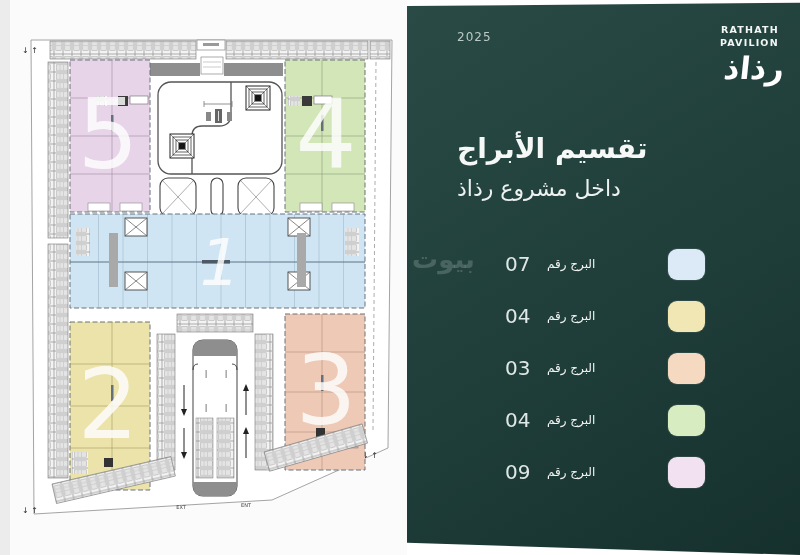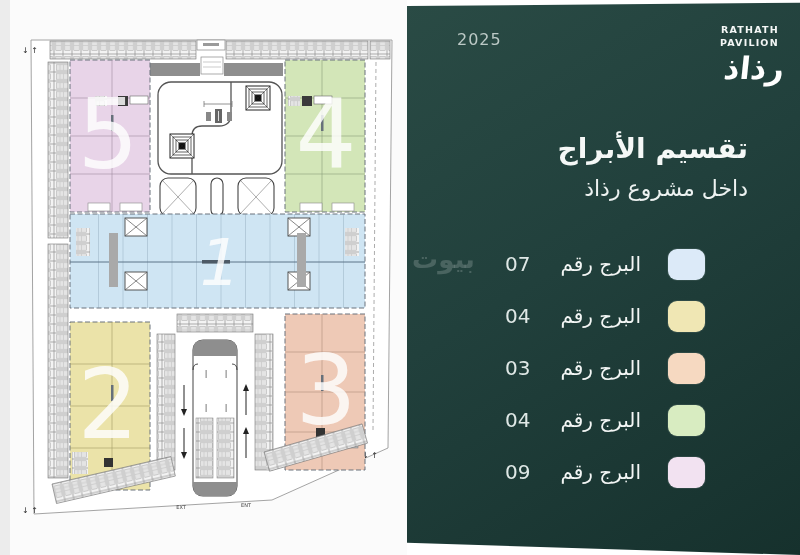--- a/index.html
+++ b/index.html
@@ -13,31 +13,31 @@
   svg.plan { position:absolute; left:0; top:0; }
   .plan text { font-family:"DejaVu Sans", sans-serif; }
   .tower-num { fill:#ffffff; opacity:0.82; font-weight:400; }
 
   
   .panel {
     position:absolute; left:407px; top:0; right:0; bottom:0; color:#fff;
     background:linear-gradient(148deg,#2a4b45 0%, #21403c 45%, #16312d 100%);
     clip-path:polygon(0 1.1%, 100% 0.5%, 100% 100%, 0 97.8%);
   }
-  .year { position:absolute; left:50px; top:30px; font-size:16px; letter-spacing:1px; color:#bcc9c6; }
+  .year { position:absolute; left:50px; top:30px; font-size:12px; letter-spacing:1px; color:#bcc9c6; }
   .brand { position:absolute; right:16px; top:24px; display:flex; align-items:center;flex-direction:column; }
   .brand-text { text-align:right; font-size:9.5px; font-weight:bold; letter-spacing:1.2px; line-height:1.35; color:#f4f7f6; }
   .brand-mark { font-size:31px; font-weight:bold; margin-left:9px; color:#ffffff; transform:skewX(-6deg); }
-  .title { position:absolute; left:50px; right:52px; top:132px; text-align:right; direction:rtl; }
+  .title { position:absolute; left:50px; right:38px; top:132px; text-align:left; direction:rtl; }
   .title-1 { font-size:28px; font-weight:bold; color:#f5f8f7; }
   .title-2 { font-size:22px; font-weight:400; margin-top:11px; color:#edf2f1; }
   .legend { position:absolute; left:98px; top:238px; width:200px; }
   .legend-row { height:52px; display:flex; align-items:center; }
   .legend-num { width:42px; font-size:20px; color:#dfe8e6; }
-  .legend-label { width:94px; font-size:20px; direction:rtl; text-align:right; color:#f3f6f5; }
+  .legend-label { width:94px; font-size:12px; direction:rtl; text-align:left; color:#f3f6f5; }
   .legend-spacer { flex:1; }
   .legend-swatch { width:37px; height:31px; border-radius:9px; box-shadow:0 0 0 1px rgba(255,255,255,0.08); }
   .watermark { position:absolute; left:5px; top:244px; font-size:26px; font-weight:bold;
                color:rgba(255,255,255,0.18); direction:rtl; }
 </style>
 </head>
 <body>
 
 <div class="page">
   <div class="page-edge"></div>

